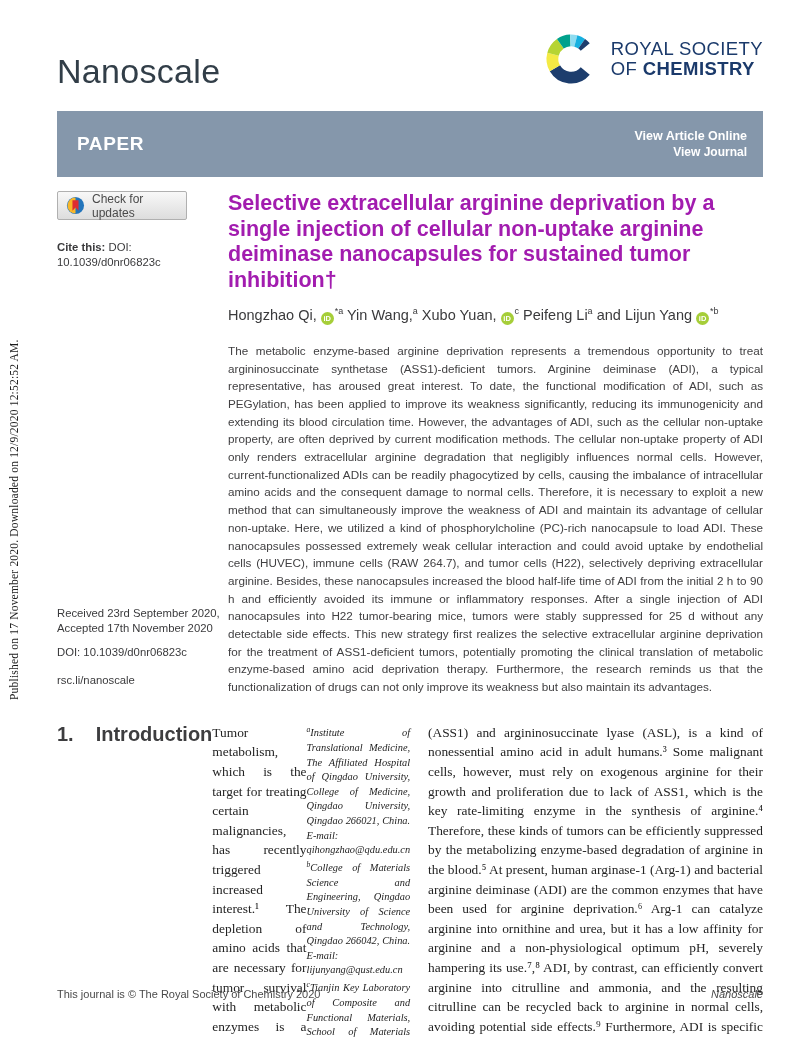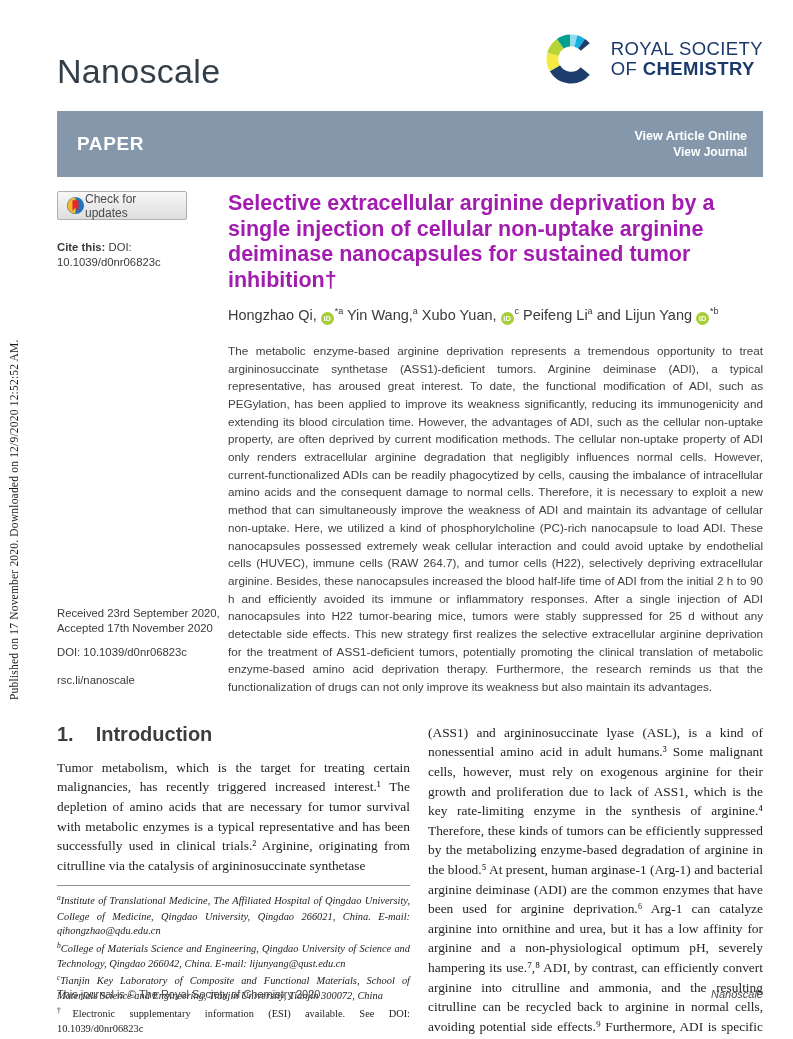--- a/index.html
+++ b/index.html
@@ -29,21 +29,21 @@
   .banner { margin-top:20px; height:66px; background:#8597ab; display:flex; justify-content:space-between; align-items:center; }
   .banner-label { color:#fff; font-weight:700; font-size:19px; letter-spacing:0.6px; padding-left:20px; }
   .banner-right { text-align:right; padding-right:16px; color:#fff; }
   .view-article { font-size:12.5px; font-weight:700; cursor:pointer; }
   .view-journal { font-size:12px; font-weight:700; margin-top:2px; cursor:pointer; }
 
   
   .meta-section { display:flex; margin-top:14px; align-items:stretch; }
   .meta-left { width:171px; flex-shrink:0; display:flex; flex-direction:column; }
   .check-btn {
-    width:130px; height:29px; display:flex; align-items:center; 
+    width:130px; height:29px; display:flex; align-items:center; gap:7px;
     background:linear-gradient(#f8f8f8,#dddddd); border:1px solid #b0b0b0; border-radius:2px;
     padding:0 8px; cursor:pointer;
   }
   .check-btn svg { width:19px; height:19px; flex-shrink:0; }
   .check-label { font-size:12px; color:#4a4a4a; }
   .cite-line { margin-top:20px; font-size:11.3px; color:#3a3a3c; line-height:15px; }
   .cite-line .b { font-weight:700; }
   .received-block { margin-top:auto; font-size:11.3px; line-height:15px; color:#3a3a3c; padding-bottom:8px; }
   .received-block .doi { margin-top:9px; }
   .received-block .link { margin-top:13px; cursor:pointer; }
@@ -54,21 +54,21 @@
   .authors sup { font-size:9px; }
   .orcid {
     display:inline-flex; width:13px; height:13px; border-radius:50%;
     background:#a6ce39; color:#fff; font-size:7.5px; font-weight:700;
     align-items:center; justify-content:center; vertical-align:-1px; margin:0 1px 0 4px; cursor:pointer;
   }
   .abstract { margin-top:17px; font-size:11.7px; line-height:17.7px; color:#414042; text-align:justify; }
 
   
   .body-section { display:flex; gap:18px; margin-top:27px; height:308px; }
-  .col-left { width:353px; flex-shrink:0; display:flex; flex-direction:column; }
+  .col-left { width:353px; flex-shrink:0; display:flex; flex-direction:row; }
   .col-right { flex:1; min-width:0; }
   .section-heading { font-size:20px; font-weight:600; color:#3d3d3f; margin-bottom:12px; }
   .section-heading .num { margin-right:22px; }
   .serif-text {
     font-family:"Liberation Serif","DejaVu Serif",serif;
     font-size:13.4px; line-height:19.6px; color:#232323; text-align:justify;
   }
   .spacer { flex:1; min-height:10px; }
   .fn-rule { border-top:1px solid #8f8f8f; margin-bottom:5px; }
   .footnotes { font-family:"Liberation Serif","DejaVu Serif",serif; font-size:10.4px; line-height:14.6px; color:#232323; text-align:justify; }

